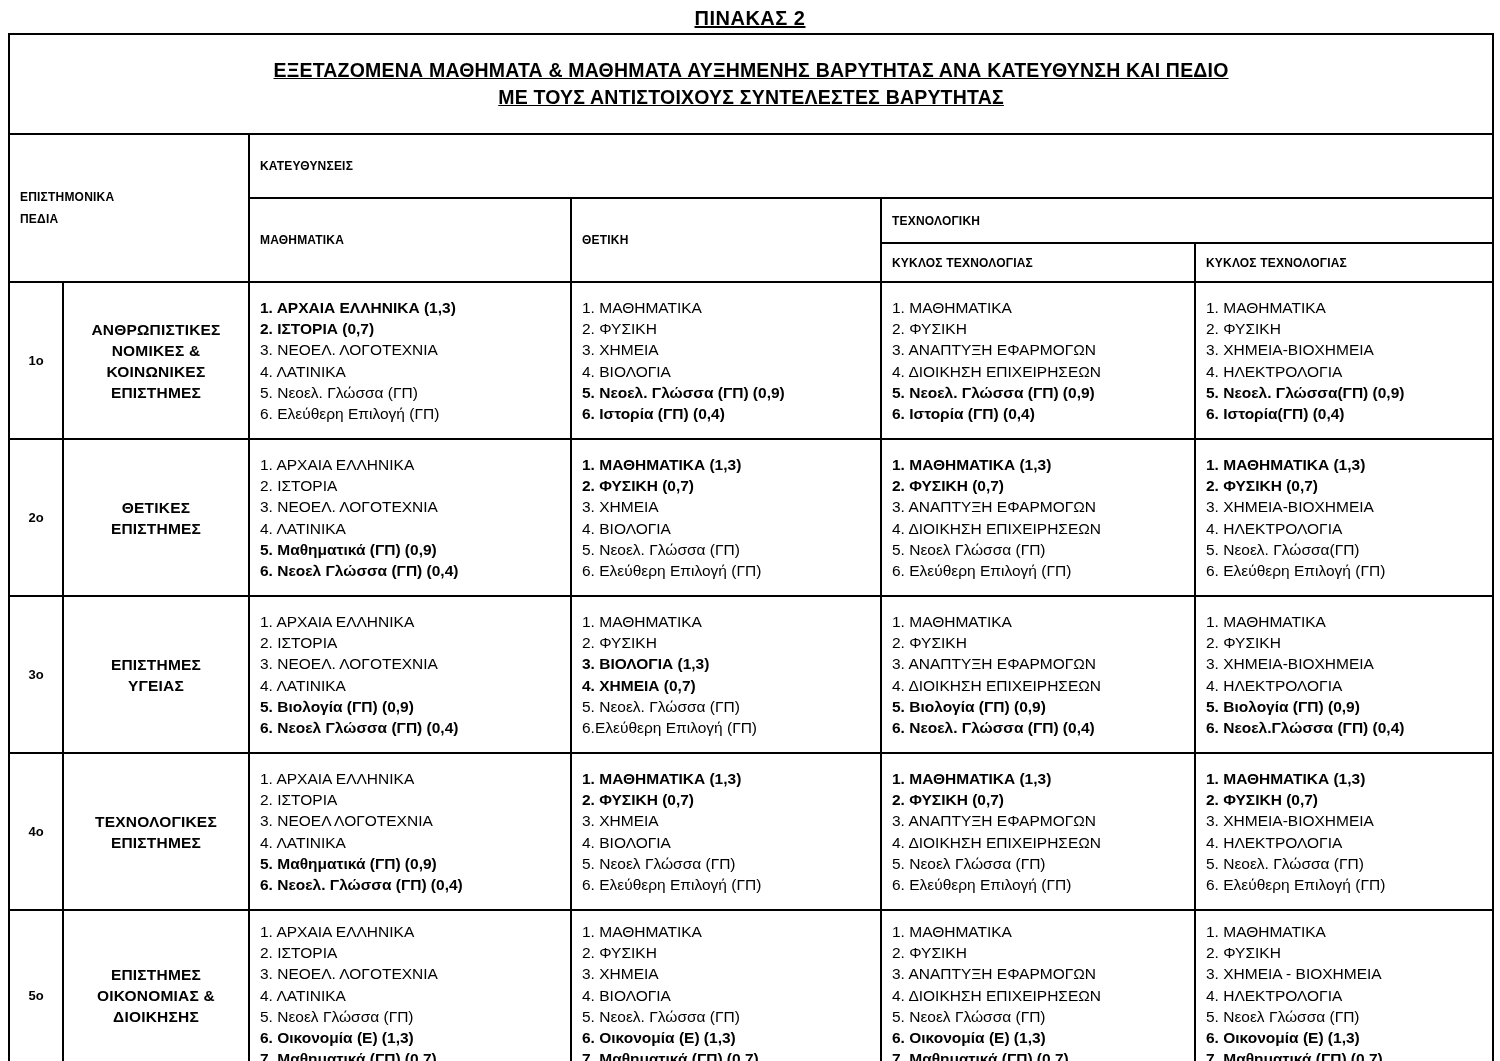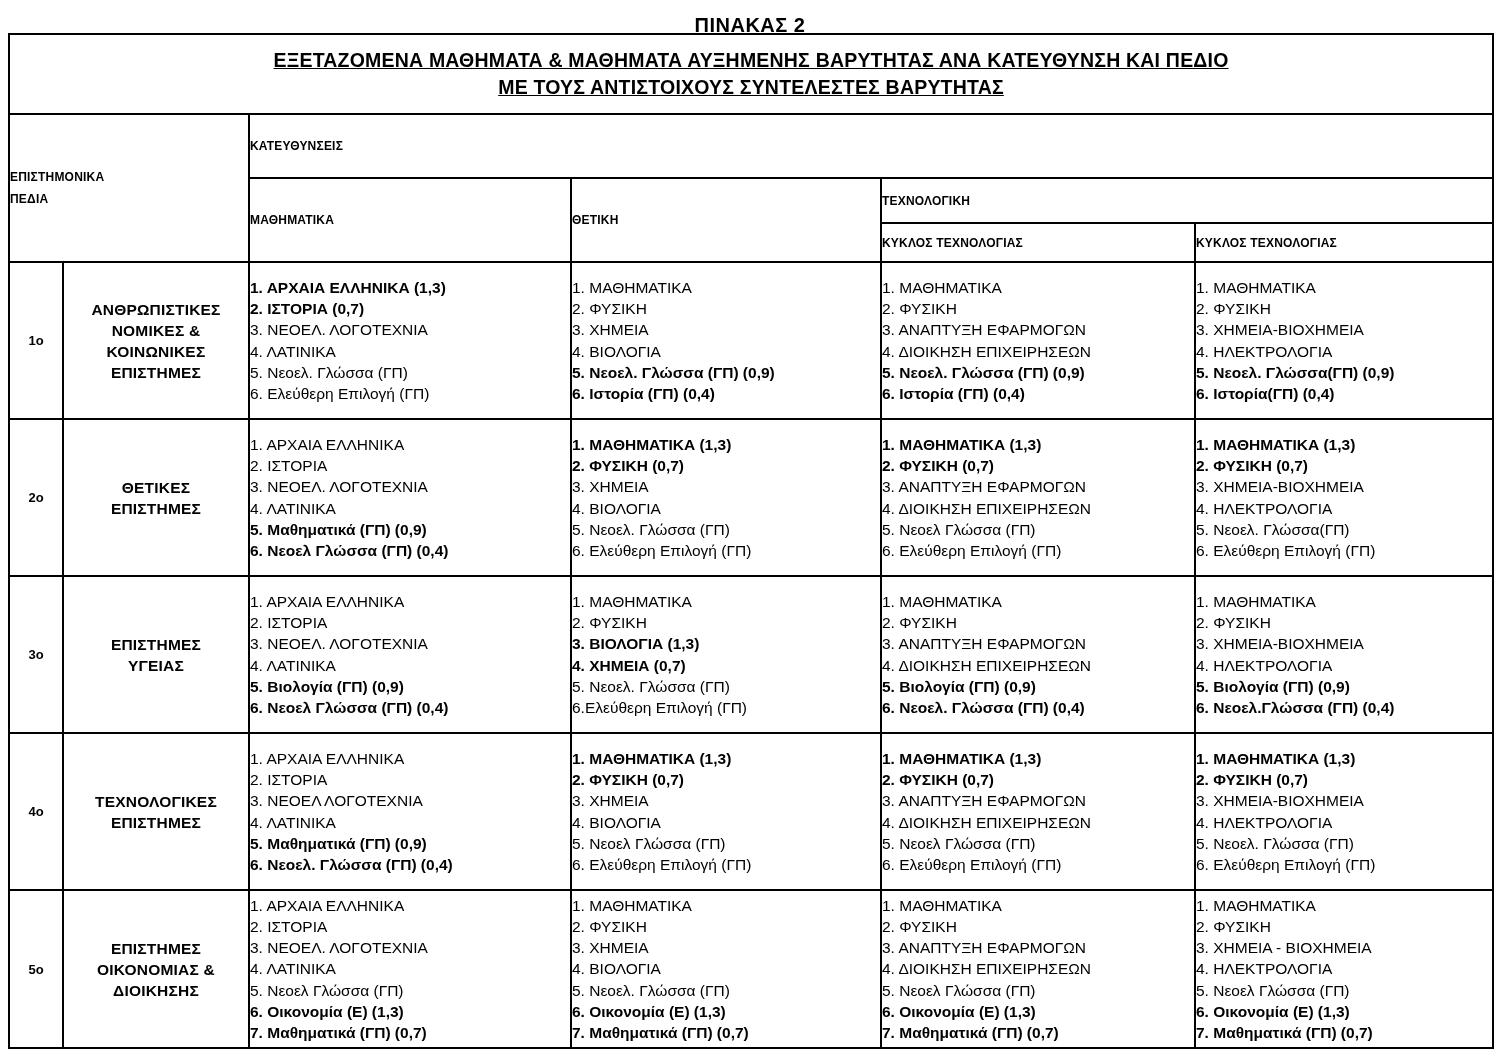--- a/index.html
+++ b/index.html
@@ -9,40 +9,40 @@
     color: #000000;
     font-family: "Liberation Sans", "DejaVu Sans", sans-serif;
   }
   body {
     width: 1500px;
     height: 1061px;
     overflow: hidden;
   }
   .page-title {
     text-align: center;
-    padding-top: 14px;
+    padding-top: 7px;
     height: 33px;
     box-sizing: border-box;
   }
   .page-title span {
     font-weight: bold;
     font-size: 20px;
     text-decoration: underline;
     letter-spacing: 0.5px;
   }
   table.exam-table {
     border-collapse: collapse;
     table-layout: fixed;
     margin: 0 8px;
     width: 1484px;
   }
   table.exam-table th,
   table.exam-table td {
     border: 2px solid #000;
-    padding: 0;
+    padding: 10px;
     background: #fff;
   }
   
   .banner-cell {
     height: 78px;
     text-align: center;
     vertical-align: middle;
   }
   .banner-line {
     font-weight: bold;

